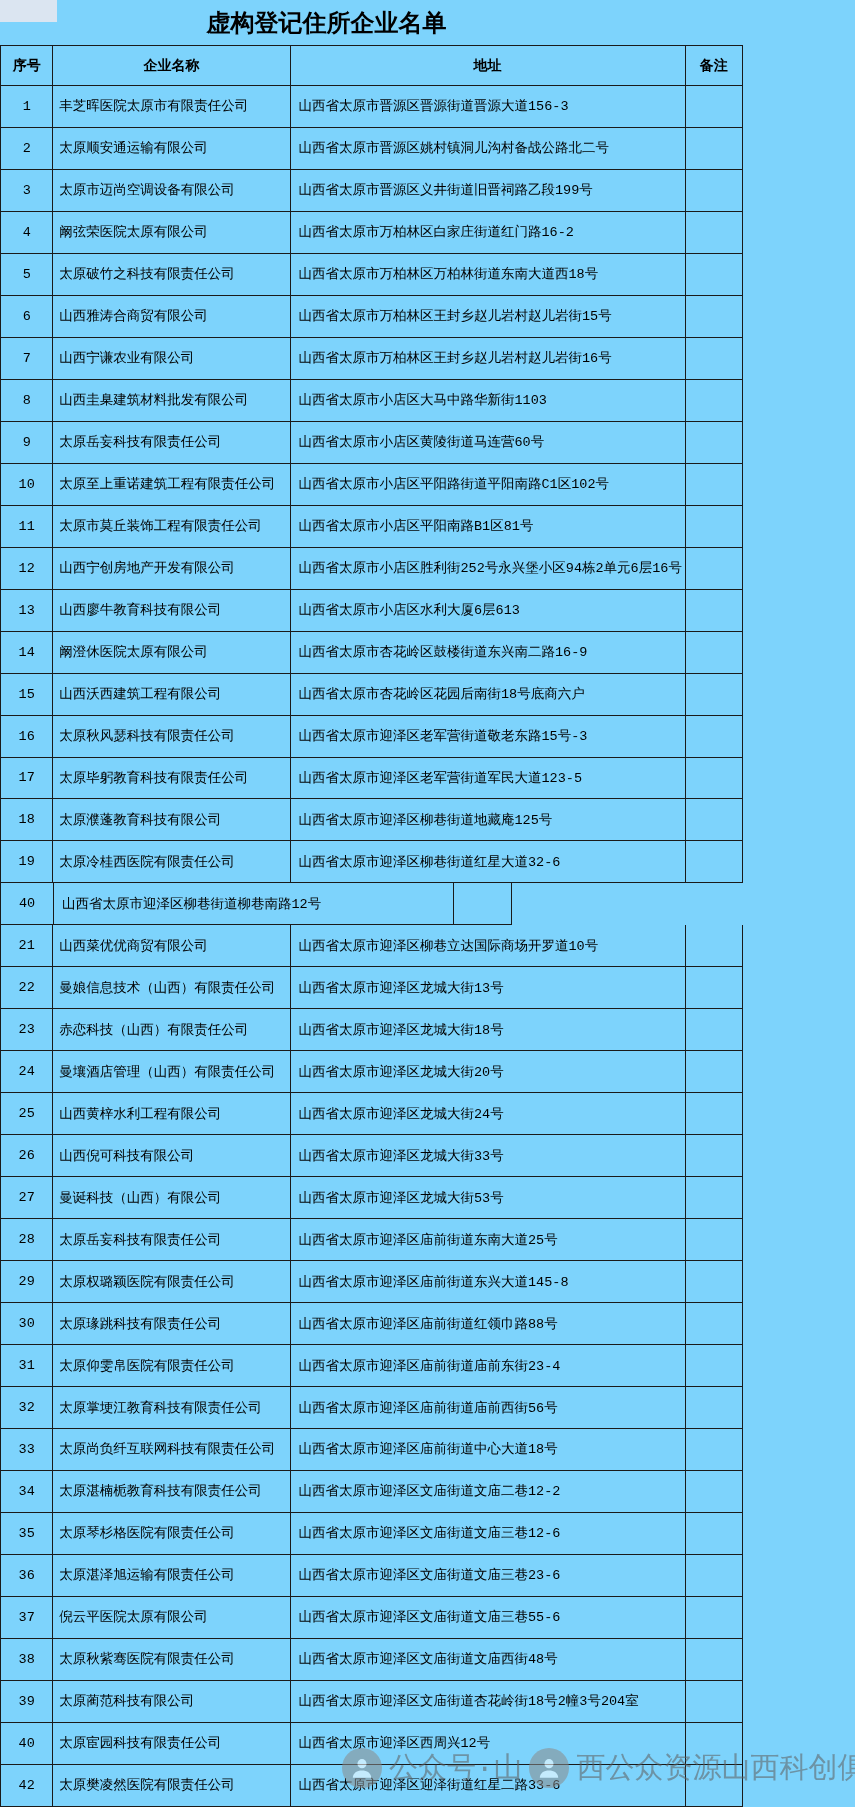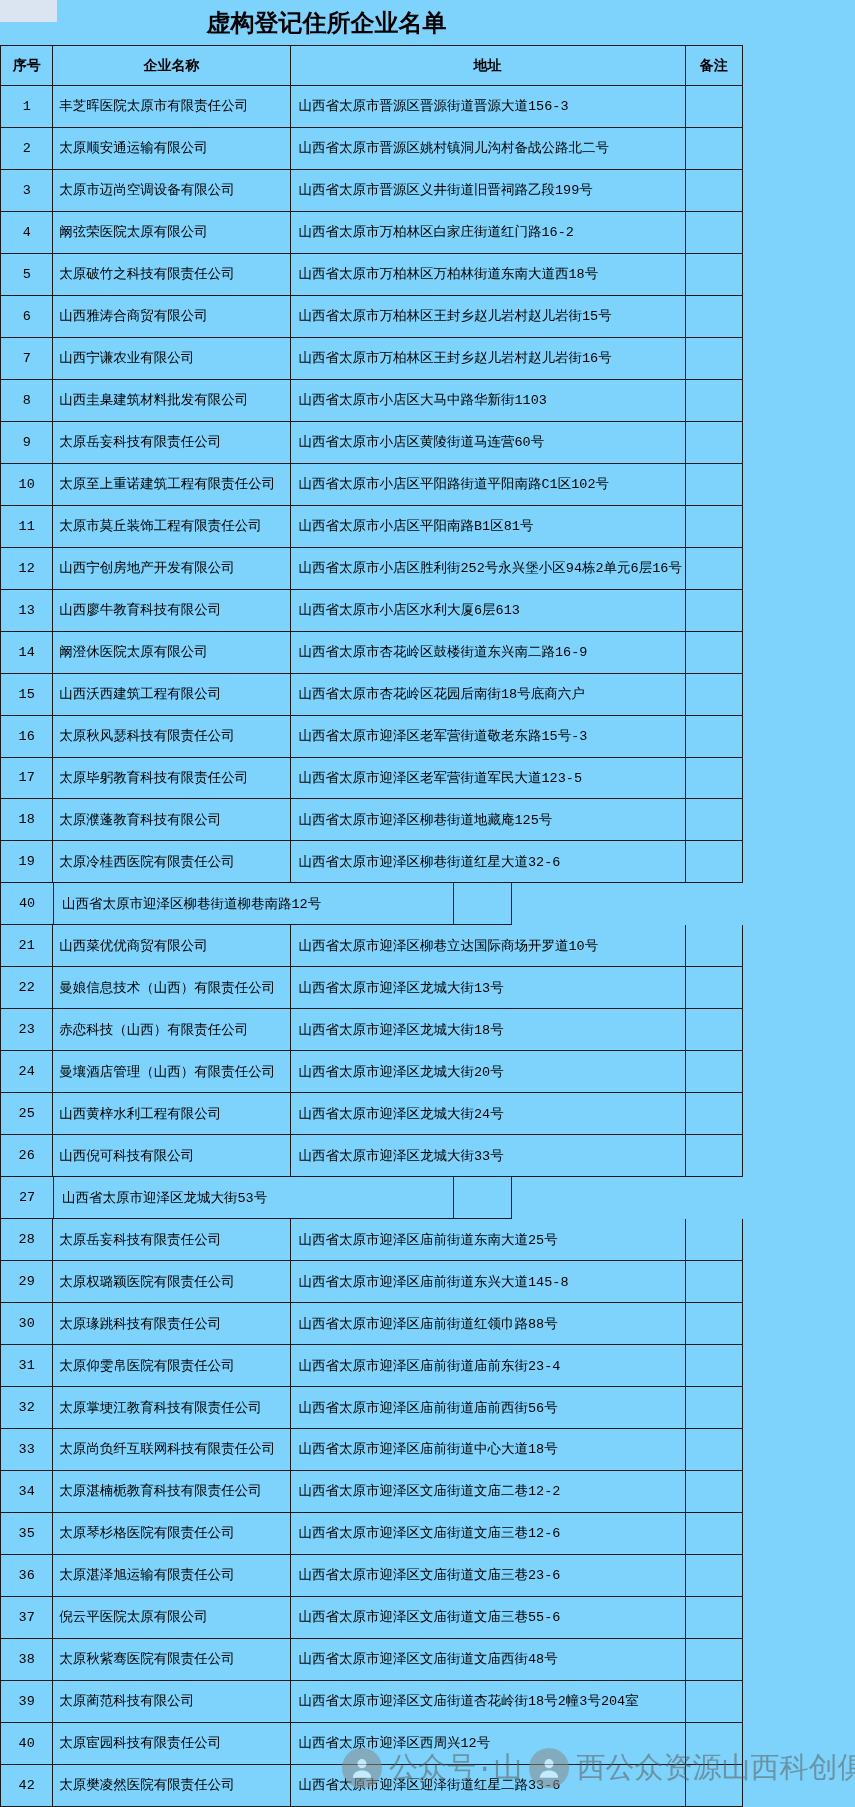--- a/index.html
+++ b/index.html
@@ -264,20 +264,21 @@
 
   <div class="row">
     <div class="cell c-no">26</div>
     <div class="cell c-name">山西倪可科技有限公司</div>
     <div class="cell c-addr">山西省太原市迎泽区龙城大街33号</div>
     <div class="cell c-remark"></div>
   </div>
 
   <div class="row">
     <div class="cell c-no">27</div>
+    <div class="cell c-name">曼诞科技（山西）有限公司</div>
     <div class="cell c-addr">山西省太原市迎泽区龙城大街53号</div>
     <div class="cell c-remark"></div>
   </div>
 
   <div class="row">
     <div class="cell c-no">28</div>
     <div class="cell c-name">太原岳妄科技有限责任公司</div>
     <div class="cell c-addr">山西省太原市迎泽区庙前街道东南大道25号</div>
     <div class="cell c-remark"></div>
   </div>

